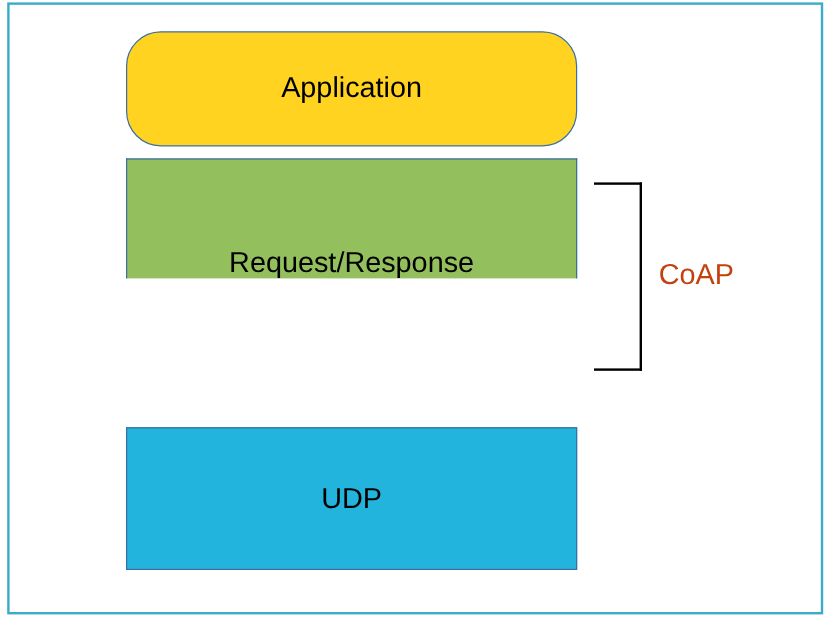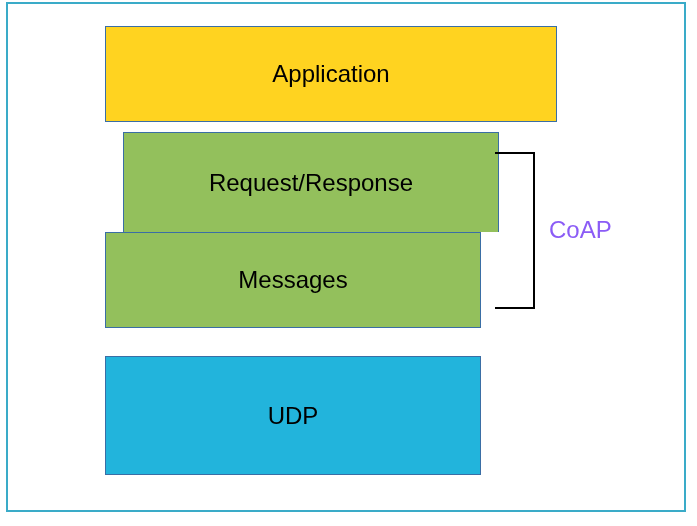--- a/index.html
+++ b/index.html
@@ -37,31 +37,33 @@
   .layer-label {
     font-size: 24px;
     color: #000000;
     line-height: 1;
     white-space: nowrap;
     text-align: center;
   }
   #box-application {
     left: 105px;
     top: 26px;
-    width: 452px;
+    width: 376px;
     height: 96px;
     background: #ffd320;
+    border-radius: 29px;
   }
   #box-request-response {
-    left: 123px;
+    left: 105px;
     top: 132px;
     width: 376px;
     height: 100px;
     background: #93c05c;
     border-bottom: none;
+    align-items: flex-end;
   }
   #box-messages {
     left: 105px;
     top: 232px;
     width: 376px;
     height: 96px;
     background: #93c05c;
     border-top: 1px solid #3a6ea5;
   }
   #box-udp {
@@ -84,43 +86,40 @@
     border-bottom: 2px solid #000000;
     border-left: none;
     background: transparent;
     pointer-events: none;
   }
   #coap-label {
     position: absolute;
     left: 549px;
     top: 218px;
     font-size: 24px;
-    color: #8b5cf6;
+    color: #c2410c;
     line-height: 1;
     white-space: nowrap;
   }
 </style>
 </head>
 <body>
 
 <div id="canvas">
 
   <div id="page-frame"></div>
 
   <div class="layer-box" id="box-application">
     <span class="layer-label">Application</span>
   </div>
 
   <div class="layer-box" id="box-request-response">
     <span class="layer-label">Request/Response</span>
   </div>
 
-  <div class="layer-box" id="box-messages">
-    <span class="layer-label">Messages</span>
-  </div>
 
   <div class="layer-box" id="box-udp">
     <span class="layer-label">UDP</span>
   </div>
 
   <div id="coap-bracket"></div>
 
   <div id="coap-label">CoAP</div>
 
 </div>

